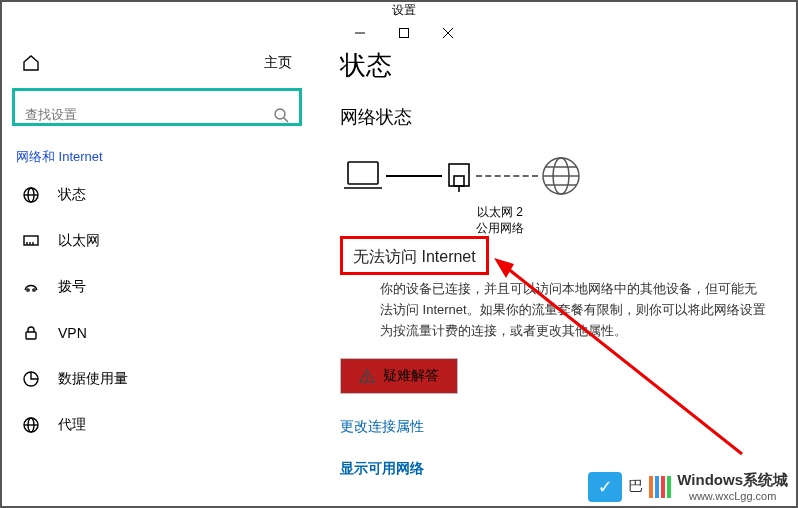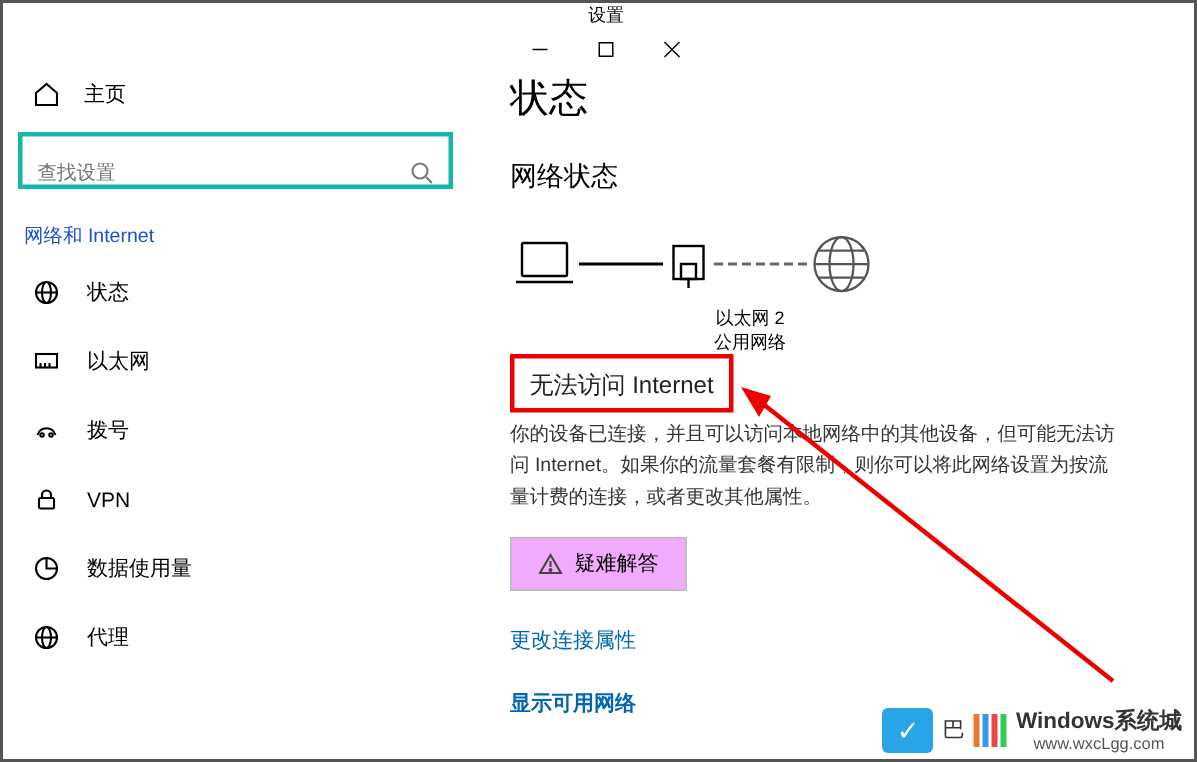--- a/index.html
+++ b/index.html
@@ -4,41 +4,41 @@
   <style>
     * { margin:0; padding:0; box-sizing:border-box; font-family:"Microsoft YaHei","Segoe UI",sans-serif; }
     body { width:798px; height:508px; background:#fff; overflow:hidden; position:relative; border:2px solid #555; }
     .titlebar { height:28px; display:flex; align-items:center; justify-content:space-between; padding-left:10px;flex-direction:column; }
     .app-title { font-size:12px; color:#000; }
     .win-controls { display:flex; }
     .win-btn { width:44px; height:28px; display:flex; align-items:center; justify-content:center; }
     .win-btn svg { stroke:#000; }
     .content { display:flex; height:calc(100% - 28px); }
     .sidebar { width:310px; padding:14px 0; border-right:none; }
-    .home-row { display:flex; align-items:center; padding:10px 20px; gap:16px; cursor:pointer; }
+    .home-row { display:flex; align-items:center; padding:10px 20px; gap:16px; cursor:pointer;justify-content:space-between; }
     .home-row .lbl { font-size:14px; }
     .search-wrap { padding:6px 10px 12px; }
     .search-box { display:flex; align-items:flex-start; border:3px solid #14b8a6; height:36px; padding:16px 10px; }
     .search-box input { flex:1; border:none; outline:none; font-size:13px; color:#888; background:transparent; }
     .search-icon { color:#888; }
     .category { padding:10px 14px 6px; font-size:13px; color:#1d4ed8; }
     .nav-item { display:flex; align-items:center; gap:18px; padding:14px 20px; cursor:pointer; }
     .nav-item .lbl { font-size:14px; }
     .nav-item .icon { width:18px; display:flex; justify-content:center; }
     .main { flex:1; padding:18px 28px; position:relative; }
     .h1 { font-size:26px; font-weight:500; margin-bottom:22px; }
     .h2 { font-size:18px; margin-bottom:24px; }
     .diagram { display:flex; align-items:center; gap:0; margin-bottom:6px; }
     .line-solid { width:56px; border-top:2px solid #000; }
     .line-dash { width:62px; border-top:2px dashed #666; }
     .node-labels { text-align:center; font-size:12px; line-height:1.3; margin-bottom:10px; }
     .red-box { border:3px solid #e00; padding:8px 10px 4px; display:inline-block; margin-top:-2px; position:relative; }
     .status-line { font-size:16px; color:#222;margin-top:31px; }
-    .desc { font-size:13px; color:#333; line-height:1.6; margin-top:4px; margin-bottom:16px; max-width:410px; }
-    .troubleshoot { display:inline-flex; align-items:center; gap:8px; border:1px solid #bbb; background:#f0abfc; padding:8px 18px; font-size:14px; cursor:pointer; }
+    .desc { font-size:13px; color:#333; line-height:1.6; margin-top:4px; margin-bottom:16px; max-width:410px;margin-left:40px; }
+    .troubleshoot { display:inline-flex; align-items:center; gap:8px; border:1px solid #bbb; background:#b91c1c; padding:8px 18px; font-size:14px; cursor:pointer; }
     .link-blue { color:#0067b0; font-size:14px; margin-top:24px; display:block; cursor:pointer; }
     .link-blue + .link-blue { margin-top:24px;font-weight:bold; }
     .arrow { position:absolute; pointer-events:none; }
     .watermark { position:absolute; bottom:4px; right:8px; display:flex; align-items:center; gap:6px; font-size:15px; color:#333; }
     .watermark .wm-url { font-size:11px; color:#555; display:block; text-align:center; }
     .wm-logo { display:flex; gap:2px; }
     .wm-bar { width:4px; height:22px; }
     .bird { width:34px; height:30px; background:#29a4e8; border-radius:4px; display:flex; align-items:center; justify-content:center; color:#fff; font-size:18px; }
     svg { display:block; }
     .laptop-wrap { position:relative; }

